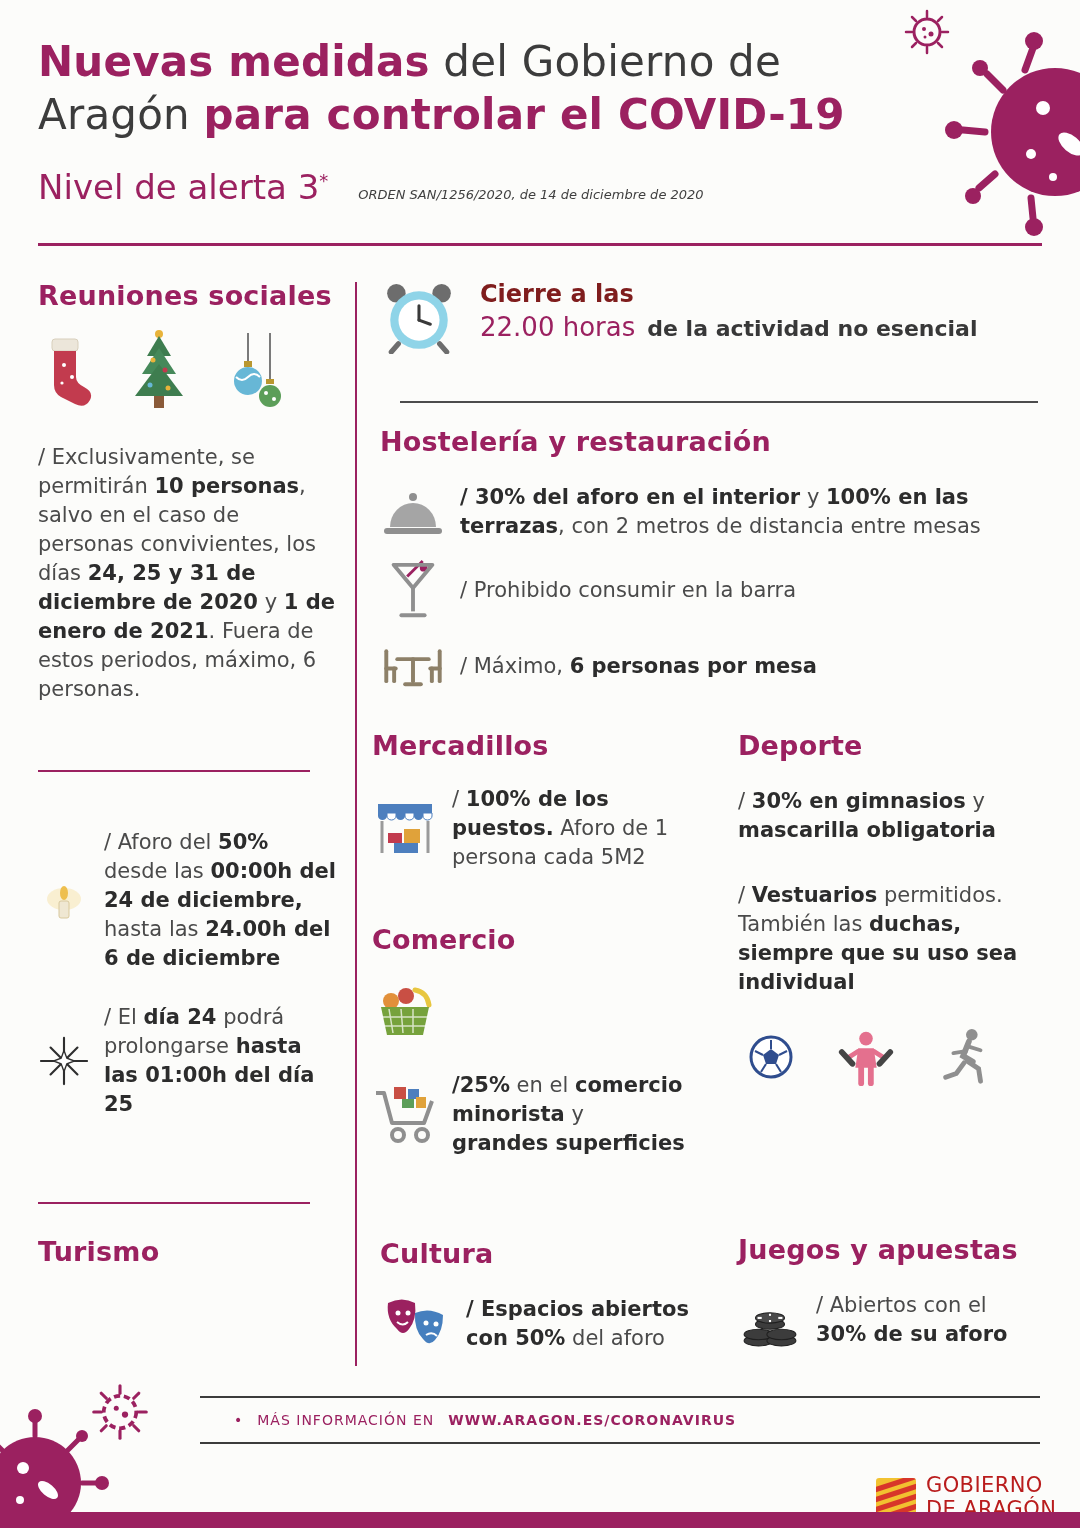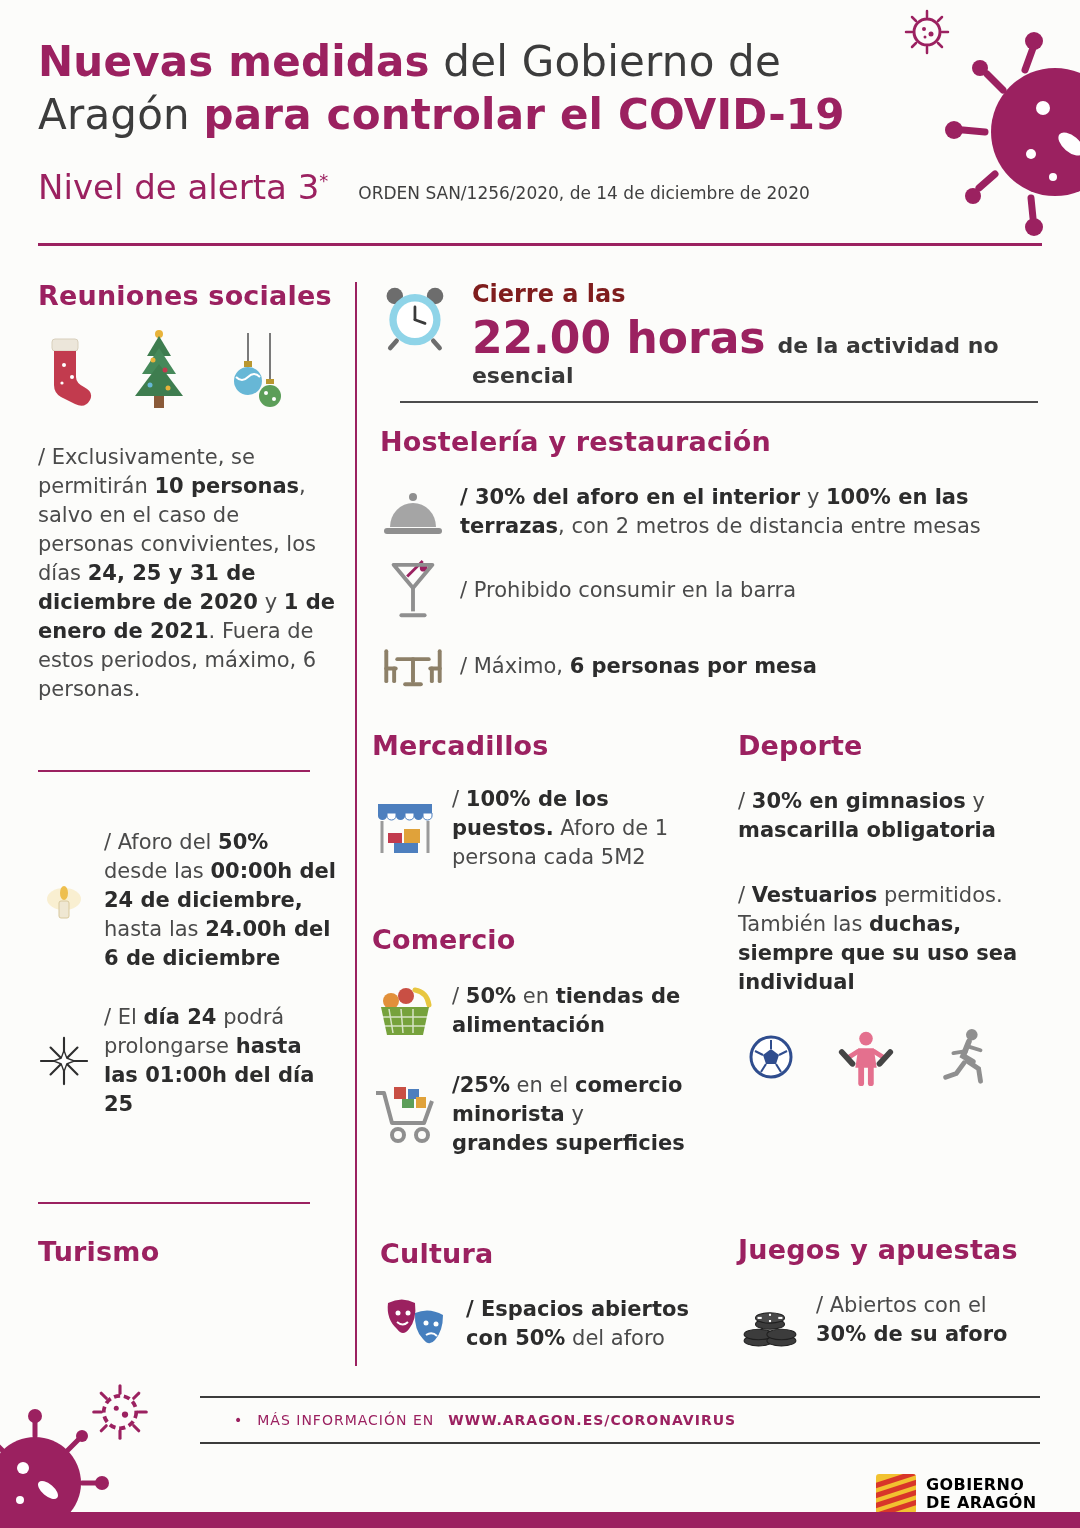--- a/index.html
+++ b/index.html
@@ -14,53 +14,53 @@
   .b { font-weight:700; color:#2c2c2c; }
   .accent { color:var(--accent); }
   .rich { font-size:21px; line-height:1.38; color:#4a4a4a; }
 
   
   .title div { font-size:42px; line-height:1.25; color:var(--dark); font-weight:400; letter-spacing:.2px; }
   .title .b { color:var(--accent); }
   .alert-row { display:flex; align-items:baseline; gap:30px; margin-top:26px; }
   .alert { font-size:34px; color:var(--accent); font-weight:500; }
   .alert sup { font-size:18px; }
-  .order { font-size:17px; color:#3f3f3f;text-align:center; }
+  .order { font-style:italic; font-size:13px; color:#3f3f3f;text-align:center; }
 
   
   .hr-accent { height:3px; background:var(--accent); }
   .hr-thin { height:2px; background:var(--accent); }
   .hr-dark { height:2px; background:#4c4c4c; }
   .vr { width:2px; background:var(--accent); }
 
   
   .sec { font-size:27px; font-weight:700; color:var(--accent); letter-spacing:.2px; }
 
   
   .row { display:flex; align-items:center; gap:14px; }
   .row .ic { flex:none; display:flex; align-items:center; justify-content:center; }
   .row .tx { flex:1; }
 
   .xmas-row { display:flex; align-items:flex-end; gap:28px; margin:18px 0 0 6px; }
 
   
   .closure { display:flex; gap:24px; align-items:flex-start; }
   .closure-line1 { font-size:24px; font-weight:700; color:#7f1d1d; }
-  .closure-time { font-size:44px; font-weight:700; color:var(--accent); }
+  .closure-time { font-size:26px; font-weight:400; color:var(--accent); }
   .closure-suffix { font-size:22px; font-weight:700; color:#383838; margin-left:12px; }
 
   
   .sport-icons { display:flex; align-items:center; gap:42px; margin:30px 0 0 10px; }
 
   
   .footer-info { display:flex; align-items:center; gap:14px; font-size:14px;
                  color:var(--accent); letter-spacing:1px; }
   .footer-info .url { font-weight:700; }
   .gov-logo { display:flex; align-items:center; gap:10px; }
-  .gov-logo .txt { font-size:16px; font-weight:700; color:#000000; line-height:1.12; letter-spacing:.4px; }
+  .gov-logo .txt { font-size:21px; font-weight:400; color:#b91c1c; line-height:1.12; letter-spacing:.4px; }
   .bottom-bar { position:absolute; left:0; bottom:0; width:100%; height:16px;
                 background:var(--accent); z-index:9; }
 </style>
 </head>
 <body>
 
 <div class="page">
 
   <header class="abs" style="left:38px; top:36px; width:850px;">
     <div class="title">
@@ -287,21 +287,20 @@
           <path d="M8 26 h48 l-6 28 h-36 z" fill="#76a23c"></path>
           <g stroke="#fff" stroke-width="1.5" opacity=".7">
             <line x1="16" y1="28" x2="20" y2="52"></line>
               <line x1="28" y1="28" x2="30" y2="52"></line>
             <line x1="40" y1="28" x2="40" y2="52"></line>
               <line x1="10" y1="36" x2="54" y2="36"></line>
             <line x1="12" y1="45" x2="52" y2="45"></line>
           </g>
         </svg>
       </span>
-      <p class="rich tx"><span>/ </span><span class="b">50%</span><span> en </span><span class="b">tiendas de alimentación</span></p>
     </div>
     <div class="row" style="margin-top:30px;">
       <span class="ic" style="width:66px;">
         <svg width="66" height="62" viewBox="0 0 66 62">
           <rect x="22" y="4" width="12" height="12" fill="#c94f44"></rect>
           <rect x="36" y="6" width="11" height="10" fill="#4d7fbe"></rect>
           <rect x="30" y="16" width="12" height="9" fill="#5c9e59"></rect>
           <rect x="44" y="14" width="10" height="11" fill="#e0a23a"></rect>
           <path d="M4 10 h8 l8 30 h32 l8 -22" fill="none" stroke="#8f8f8f" stroke-width="4" stroke-linejoin="round"></path>
           <circle cx="26" cy="52" r="6" fill="none" stroke="#8f8f8f" stroke-width="4"></circle>

